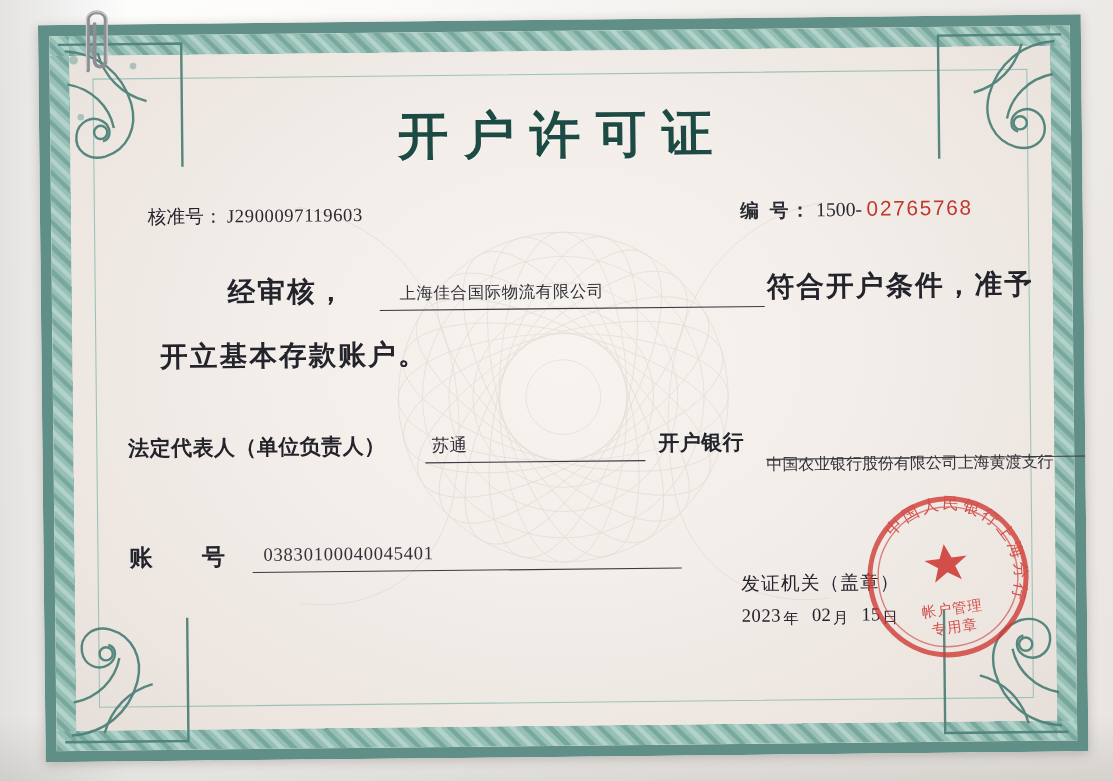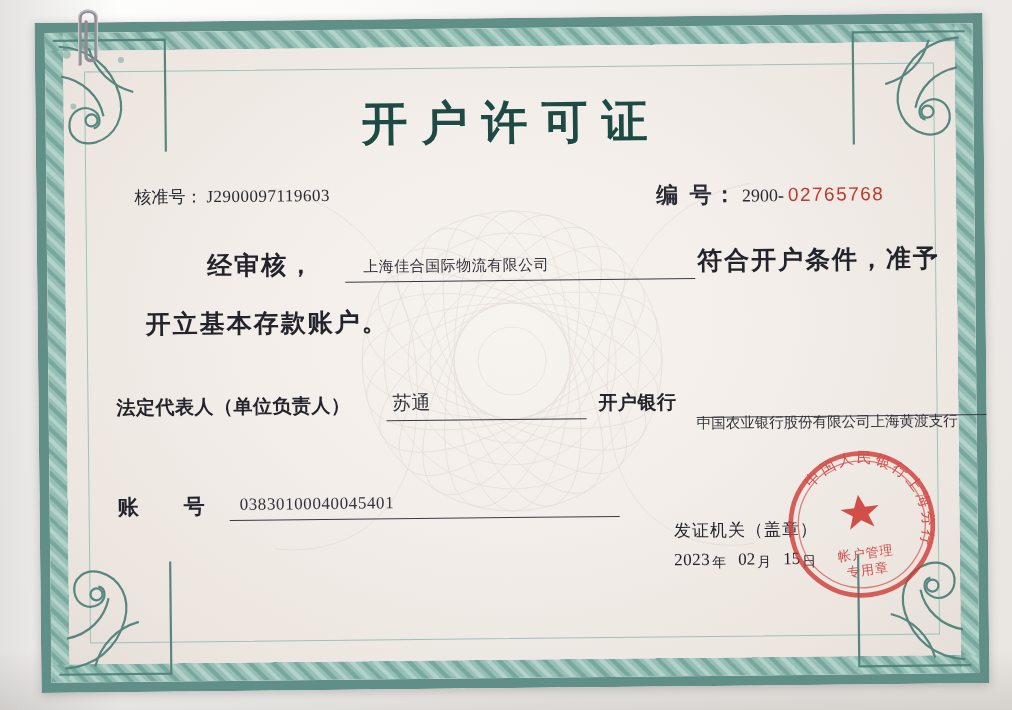--- a/index.html
+++ b/index.html
@@ -184,21 +184,21 @@
     position: absolute;
     right: 44px;
     top: 0;
     display: flex;
     align-items: baseline;
     gap: 4px;
   }
   .serial .lbl {
     font-weight: 700;
     font-family: "DejaVu Sans", sans-serif;
-    font-size: 22px;
+    font-size: 17px;
     letter-spacing: 2px;
     text-align: right;
   }
   .serial .prefix {
     font-family: "Liberation Serif", serif;
     font-size: 18px;
   }
   .serial .num {
     font-family: Liberation Sans, sans-serif;
     font-size: 19px;
@@ -269,21 +269,21 @@
     position: absolute;
     left: 288px;
     top: 0;
     width: 200px;
     height: 34px;
     border-bottom: 1.5px solid #3a3a42;
   }
   .rep-fill .filled {
     position: absolute;
     left: 6px; bottom: 4px;
-    font-size: 19px;
+    font-size: 16px;
     color: #33333a;
     font-family: Liberation Sans, sans-serif;
     text-align: center;
   }
   .bank-label {
     position: absolute;
     left: 500px; top: 6px;
     font-family: Liberation Sans, sans-serif;
     font-weight: 700;
     font-size: 19px;
@@ -474,21 +474,21 @@
 
       <div class="doc-title">开户许可证</div>
 
       <div class="row-numbers">
         <div class="approval">
           <span class="lbl">核准号：</span>
           <span class="val">J2900097119603</span>
         </div>
         <div class="serial">
           <span class="lbl">编 号：</span>
-          <span class="prefix">2900-</span>
+          <span class="prefix">1500-</span>
           <span class="num">02765768</span>
         </div>
       </div>
 
       <div class="body-line">
         <span class="seg s1">经审核，</span>
         <span class="fill-wrap">
           <span class="filled">上海佳合国际物流有限公司</span>
         </span>
         <span class="seg s2">符合开户条件，准予</span>

